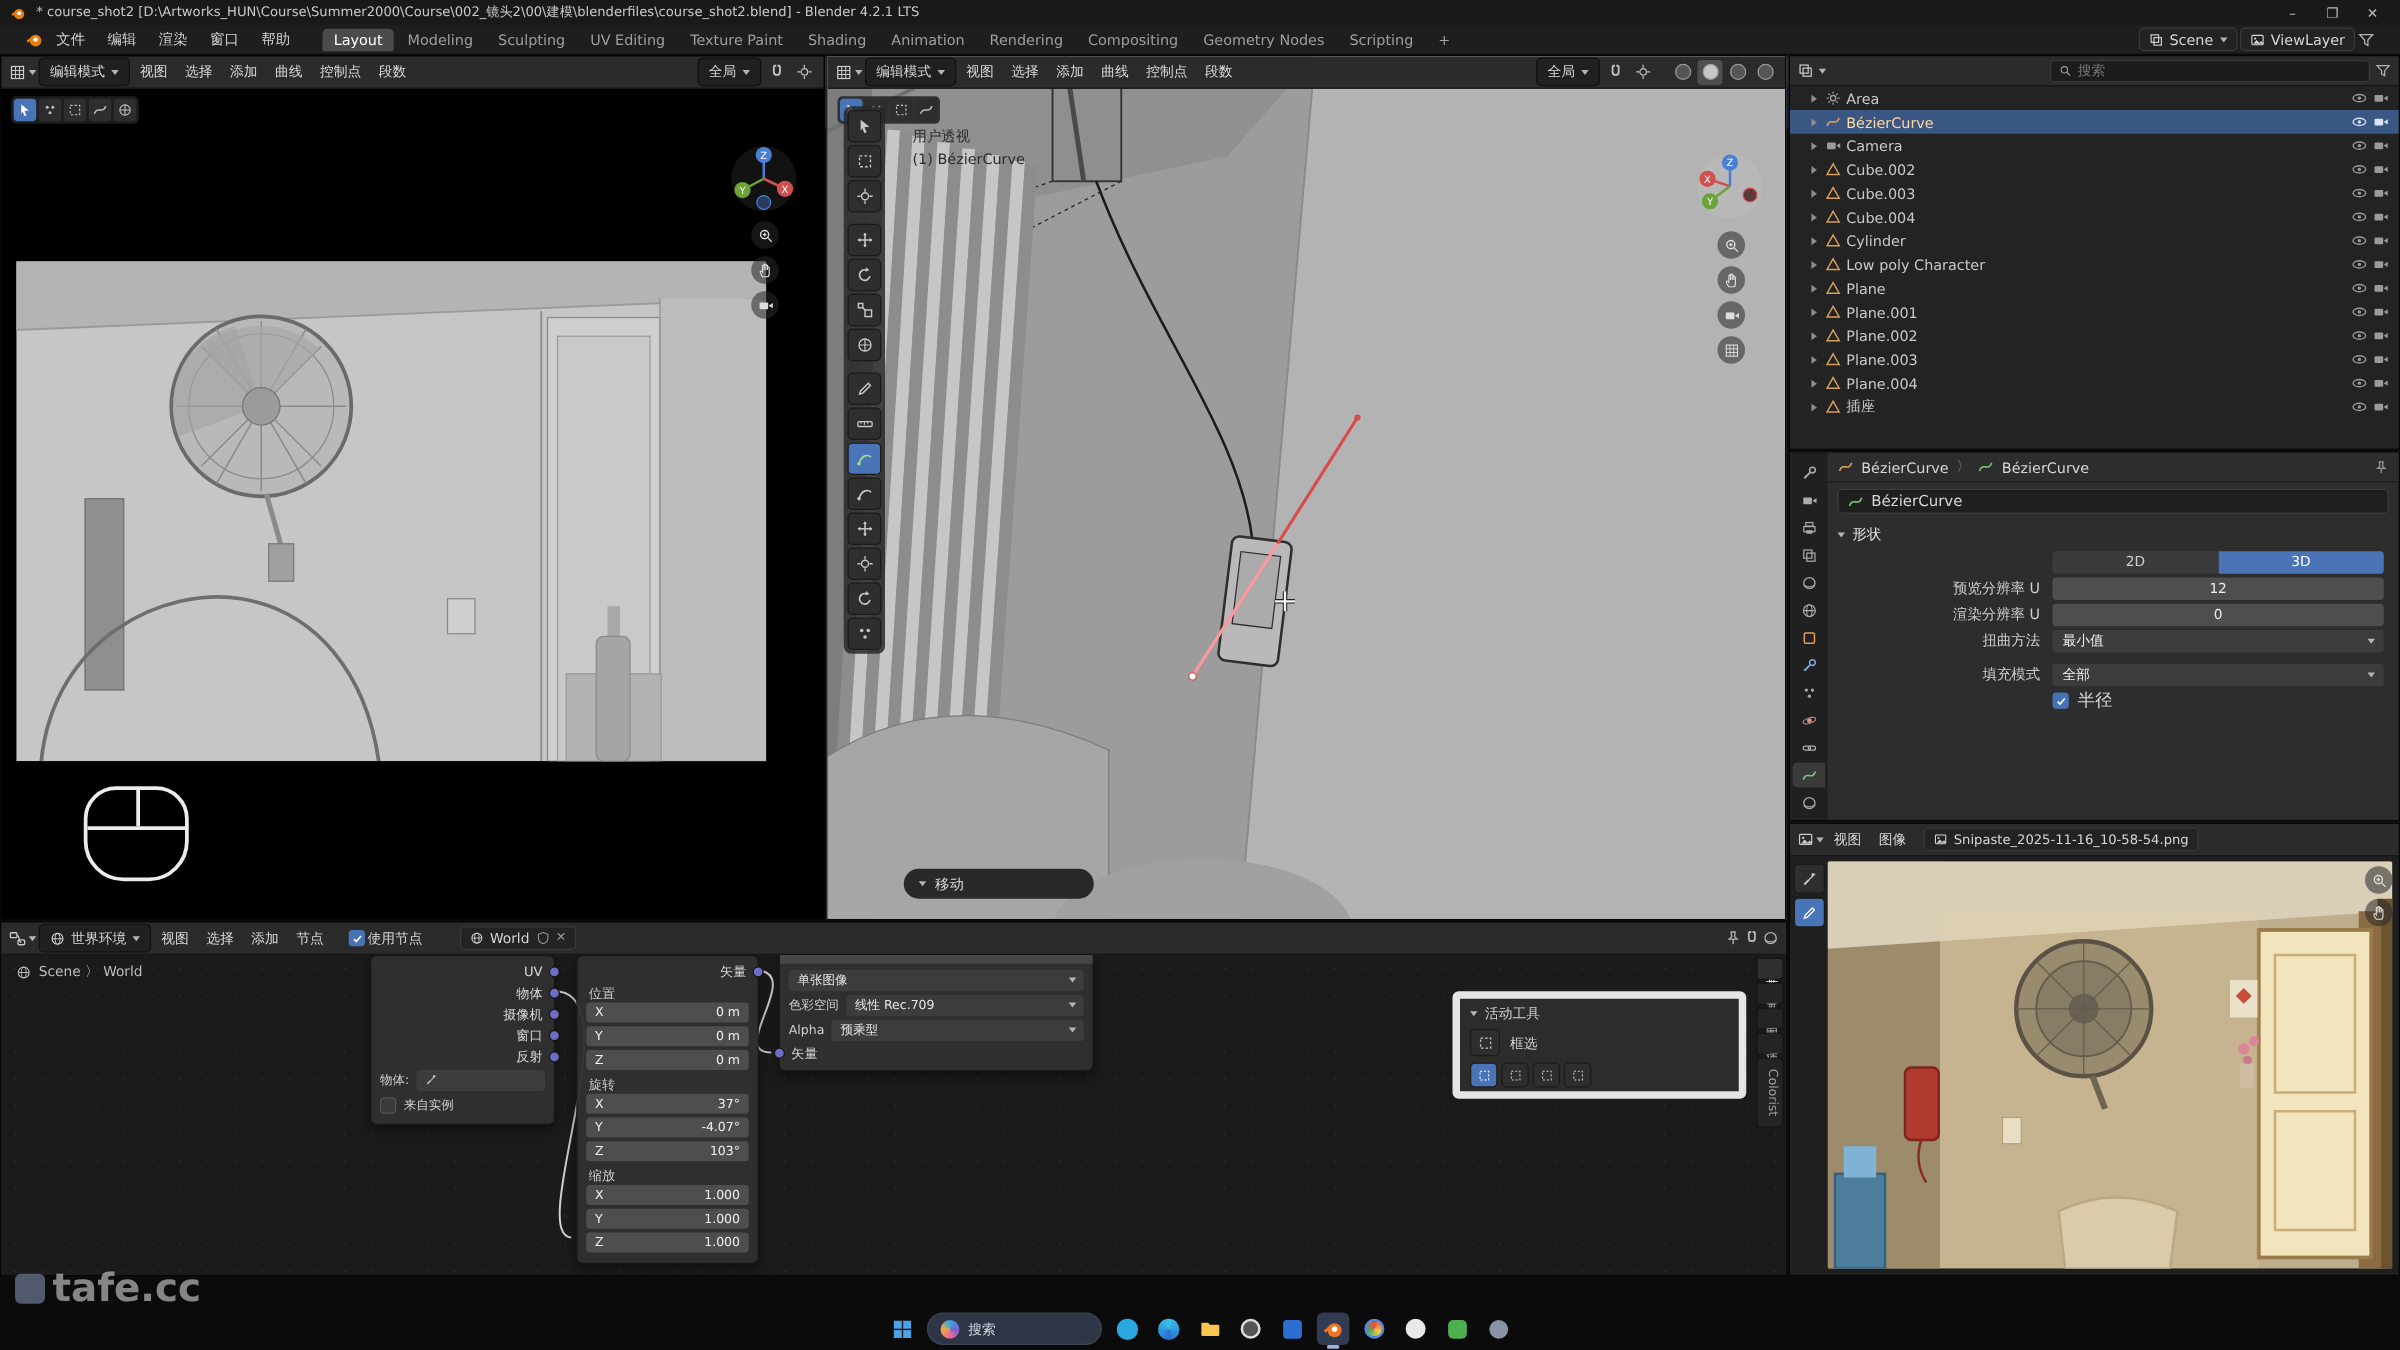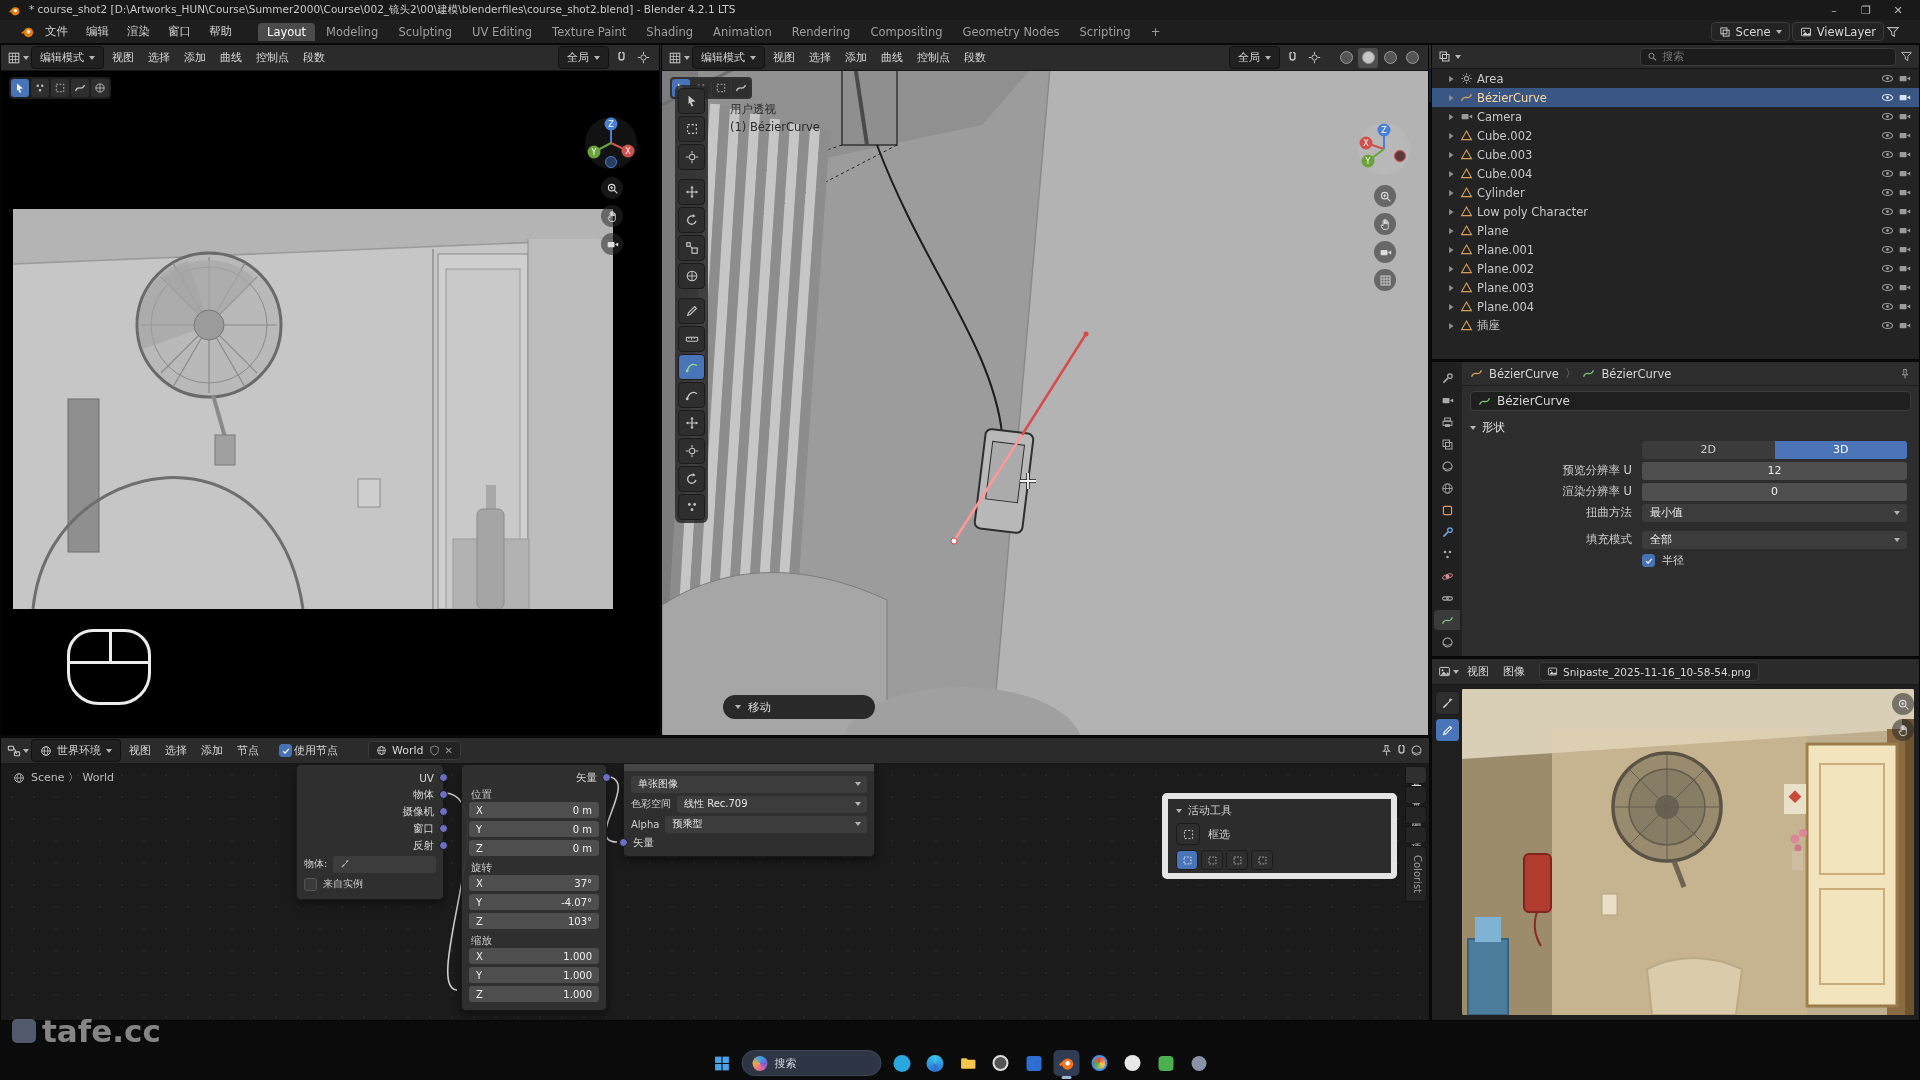--- a/index.html
+++ b/index.html
@@ -1113,21 +1113,21 @@
           </div>
       </div>
       <div class="prow">
         <span class="plabel"></span>
         <div style="flex:1;display:flex;align-items:center;gap:7px;">
           <span class="cb checked">
               <svg class="ic" width="10" height="10">
                 <use href="#sy-check"></use>
               </svg>
             </span>
-          <span style="font-size:11px">半径</span>
+          <span style="font-size:14px">半径</span>
         </div>
       </div>
     </div>
   </div>
 
   <div id="imged" class="panel">
     <div class="vph">
       <svg class="ic" width="13" height="13" style="color:#ccc">
           <use href="#sy-imagei"></use>
         </svg>

